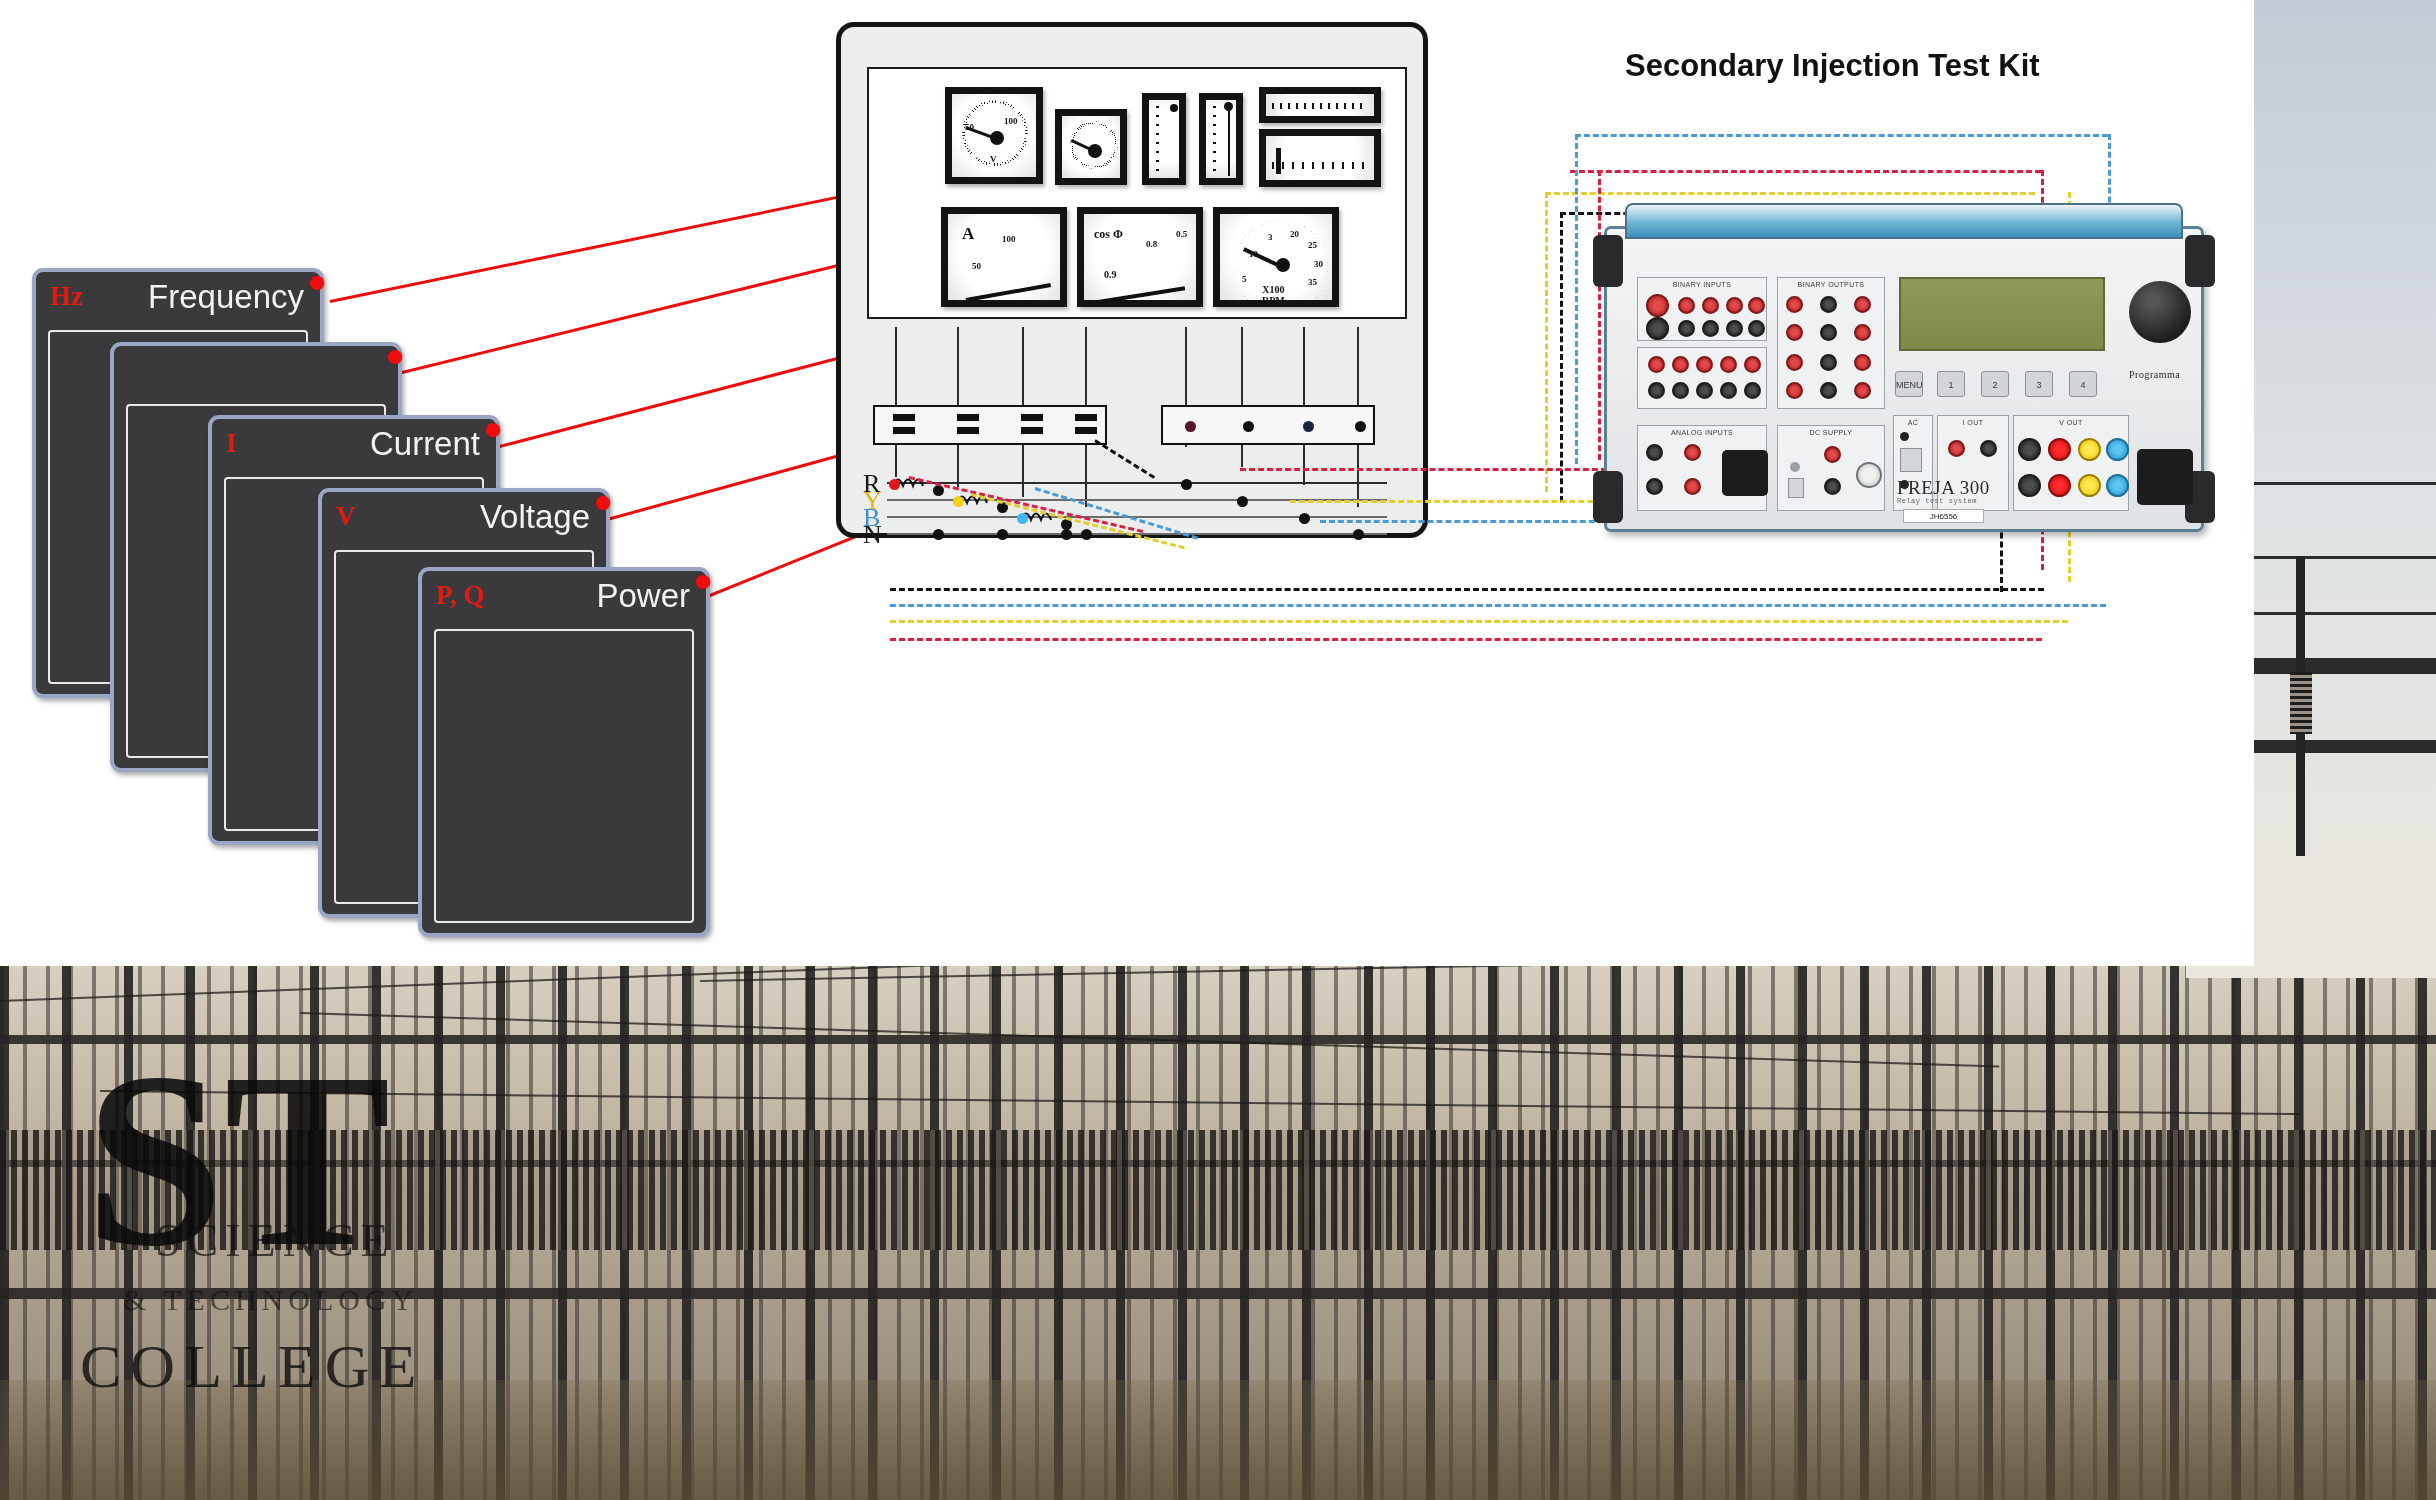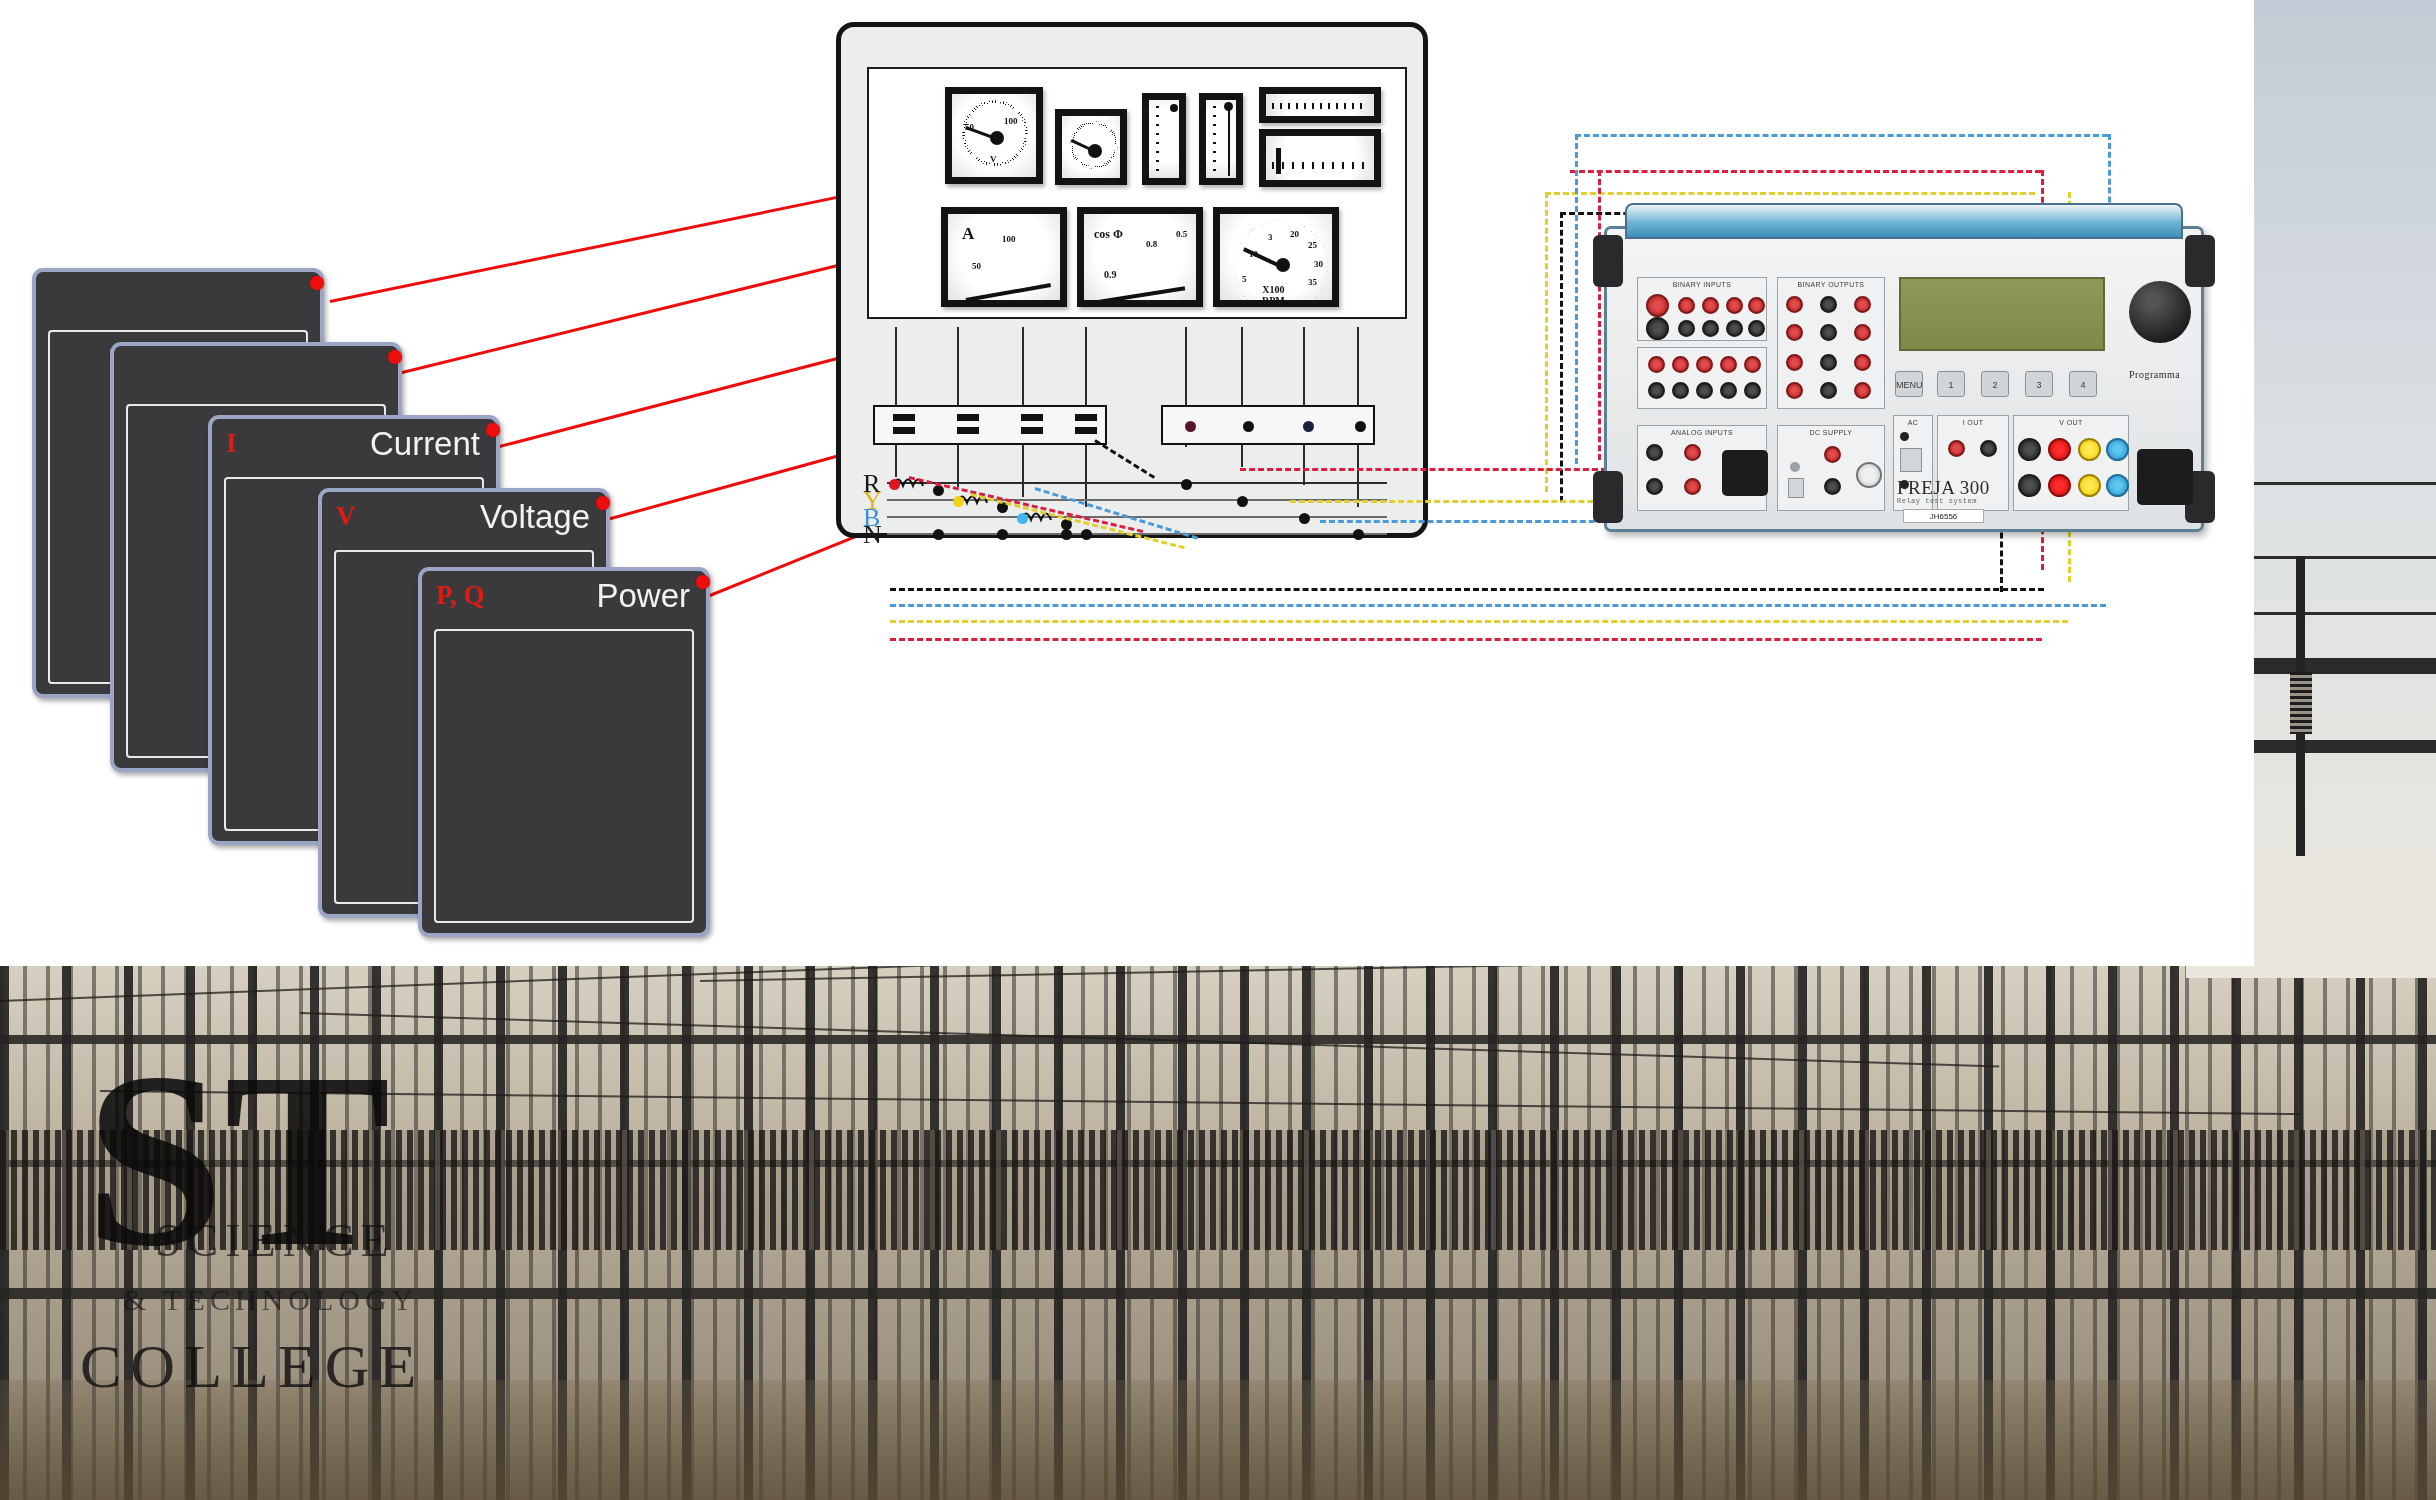--- a/index.html
+++ b/index.html
@@ -158,20 +158,24 @@
 
   <div class="white-sheet"></div>
 
   <div class="leader" style="left:330px;top:300px;width:560px;transform:rotate(-11.6deg);"></div>
   <div class="leader" style="left:390px;top:374px;width:530px;transform:rotate(-13.8deg);"></div>
   <div class="leader" style="left:492px;top:447px;width:460px;transform:rotate(-14.6deg);"></div>
   <div class="leader" style="left:600px;top:520px;width:385px;transform:rotate(-15.4deg);"></div>
   <div class="leader" style="left:700px;top:598px;width:330px;transform:rotate(-22deg);"></div>
 
   <div class="card" style="left:32px;top:268px;width:292px;height:430px;">
+    <div class="hdr">
+      <span class="sym">Hz</span>
+      <span class="ttl">Frequency</span>
+    </div>
     <div class="well"></div>
     <div class="dot" style="right:-4px;top:4px;"></div>
   </div>
 
   <div class="card" style="left:110px;top:342px;width:292px;height:430px;">
     <div class="well"></div>
     <div class="dot" style="right:-4px;top:4px;"></div>
   </div>
 
   <div class="card" style="left:208px;top:415px;width:292px;height:430px;">
@@ -384,20 +388,21 @@
 
   <div class="dash dash-h" style="left:890px;top:588px;width:1154px;border-color:#111;"></div>
   <div class="dash dash-h" style="left:890px;top:604px;width:1216px;border-color:#4a9ad8;"></div>
   <div class="dash dash-h" style="left:890px;top:620px;width:1178px;border-color:#e2cf2e;"></div>
   <div class="dash dash-h" style="left:890px;top:638px;width:1152px;border-color:#d81f3f;"></div>
 
   <div class="dash dash-h" style="left:1240px;top:468px;width:800px;border-color:#d81f3f;"></div>
   <div class="dash dash-h" style="left:1290px;top:500px;width:700px;border-color:#e2cf2e;"></div>
   <div class="dash dash-h" style="left:1320px;top:520px;width:660px;border-color:#4a9ad8;"></div>
 
+  <div class="kit-title" style="left:1625px;top:48px;">Secondary Injection Test Kit</div>
 
   <div class="kit">
     <div class="kit-lid"></div>
     <div class="kit-corner" style="left:-14px;top:6px;"></div>
     <div class="kit-corner" style="right:-14px;top:6px;"></div>
     <div class="kit-corner" style="left:-14px;bottom:6px;"></div>
     <div class="kit-corner" style="right:-14px;bottom:6px;"></div>
 
     <div class="sect" style="left:30px;top:48px;width:130px;height:64px;">
       <div class="sect-t">BINARY INPUTS</div>

